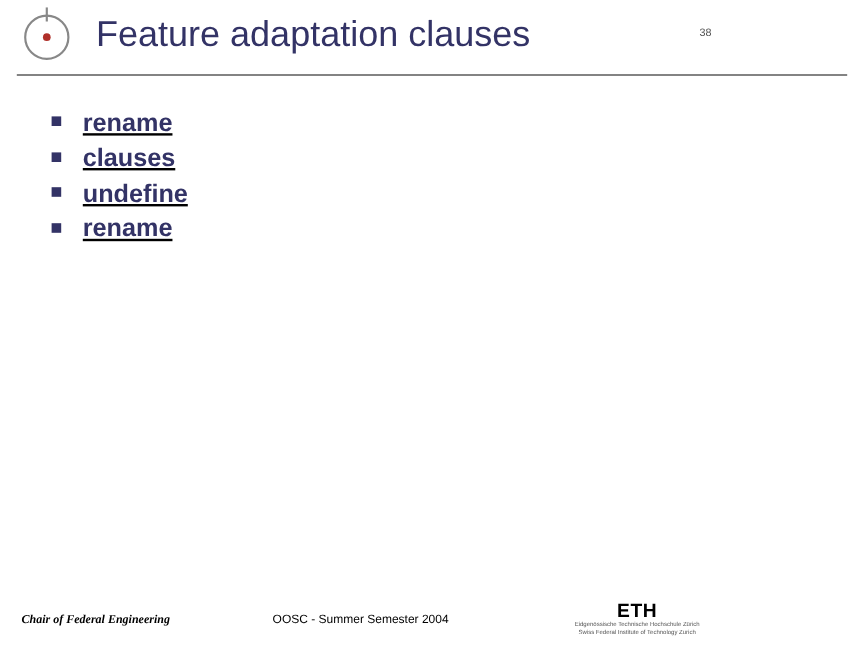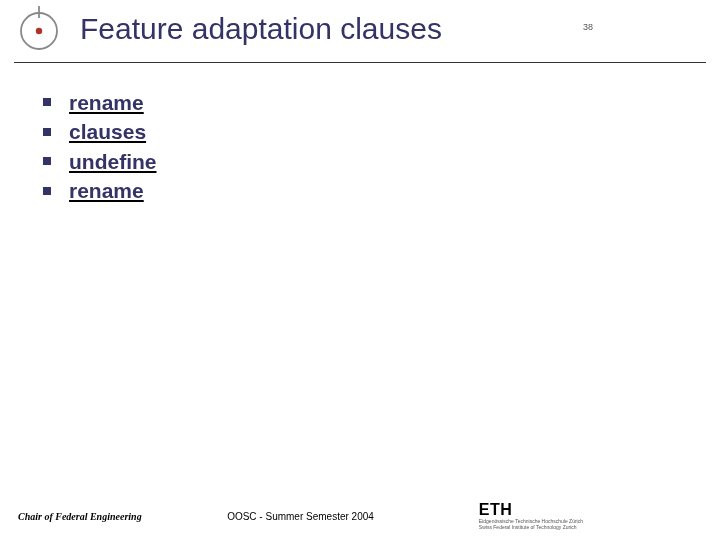--- a/index.html
+++ b/index.html
@@ -14,21 +14,21 @@
   .hr { position: absolute; left: 14px; top: 62px; width: 692px; height: 0; border-top: 1px solid #333; }
 
   .page-num { position: absolute; right: 8px; top: 22px; font-size: 9px; color: #555; }
 
   .bullets { position: absolute; left: 43px; top: 88px; text-decoration: underline; }
   .bullets li { list-style: none; font-size: 21px; color: #333366; font-weight: bold; line-height: 1.4; }
   .bullets li .sq { display: inline-block; width: 8px; height: 8px; background: #333366; margin-right: 18px; vertical-align: middle; position: relative; top: -2px; }
 
   .footer-left { position: absolute; left: 18px; bottom: 18px; font-size: 10px; font-style: italic; font-family: Georgia, 'Times New Roman', serif; color: #000; font-weight: bold; }
   .footer-center { position: absolute; left: 0; right: 0; bottom: 18px; text-align: center; font-size: 10px; color: #000; }
-  .footer-right { position: absolute; right: 18px; bottom: 10px; text-align: left; }
+  .footer-right { position: absolute; right: 18px; bottom: 10px; text-align: center; }
   .eth-logo { font-family: Arial, sans-serif; font-weight: 900; font-size: 16px; letter-spacing: 0.5px; color: #000; }
   .eth-sub { font-size: 5px; color: #555; line-height: 1.1; }
 </style>
 </head>
 <body>
 
 <div class="slide">
 
   <div class="logo">
     <svg viewBox="0 0 50 50">

